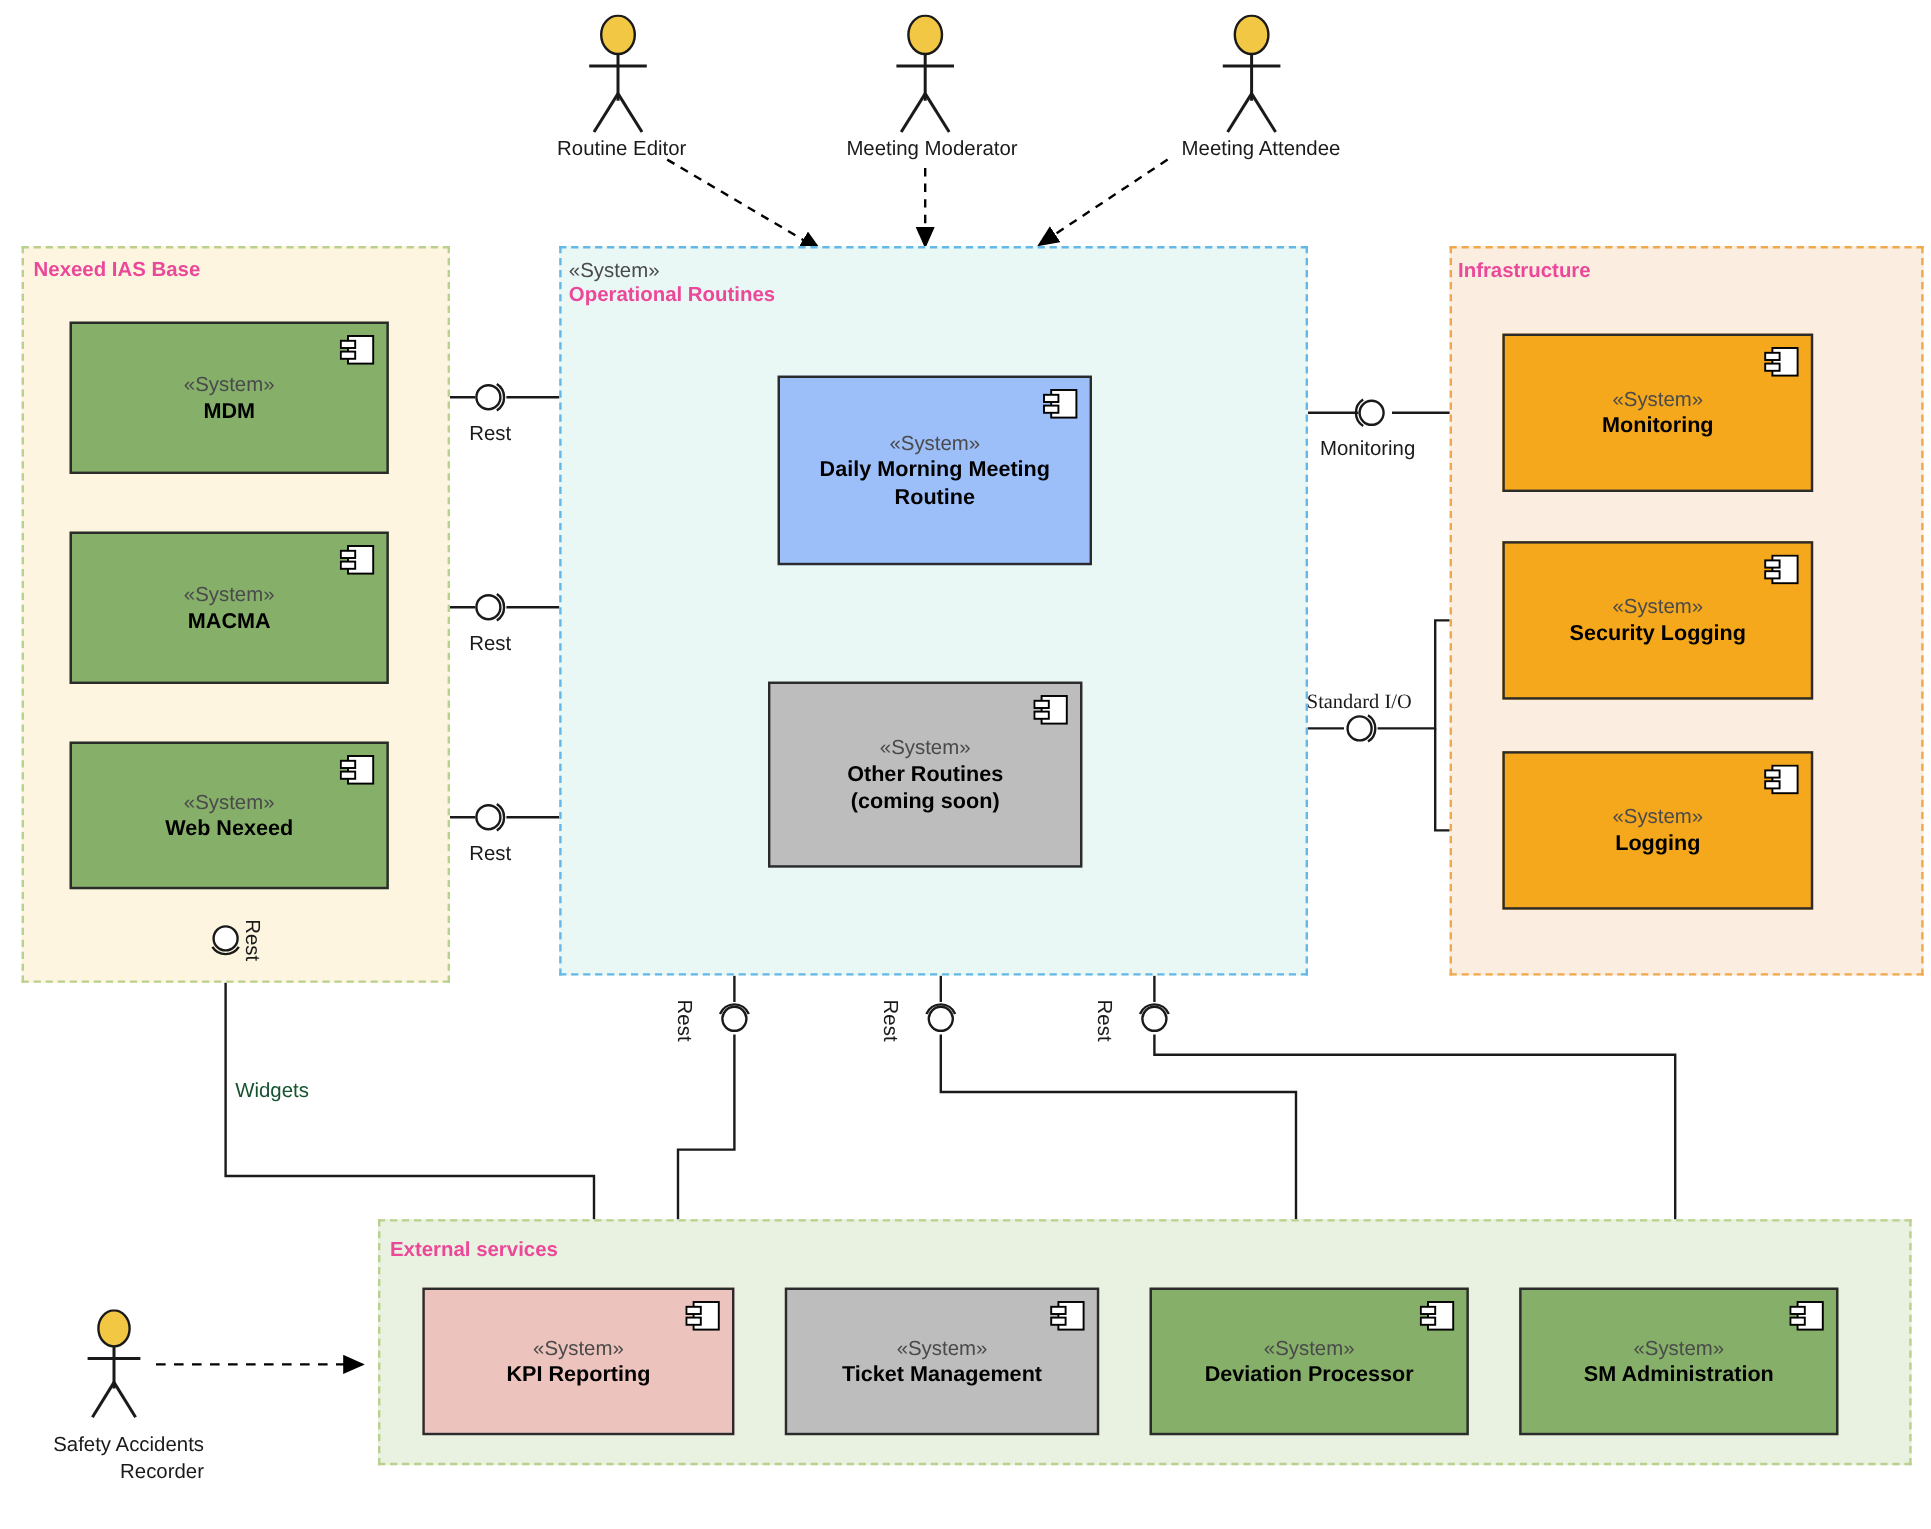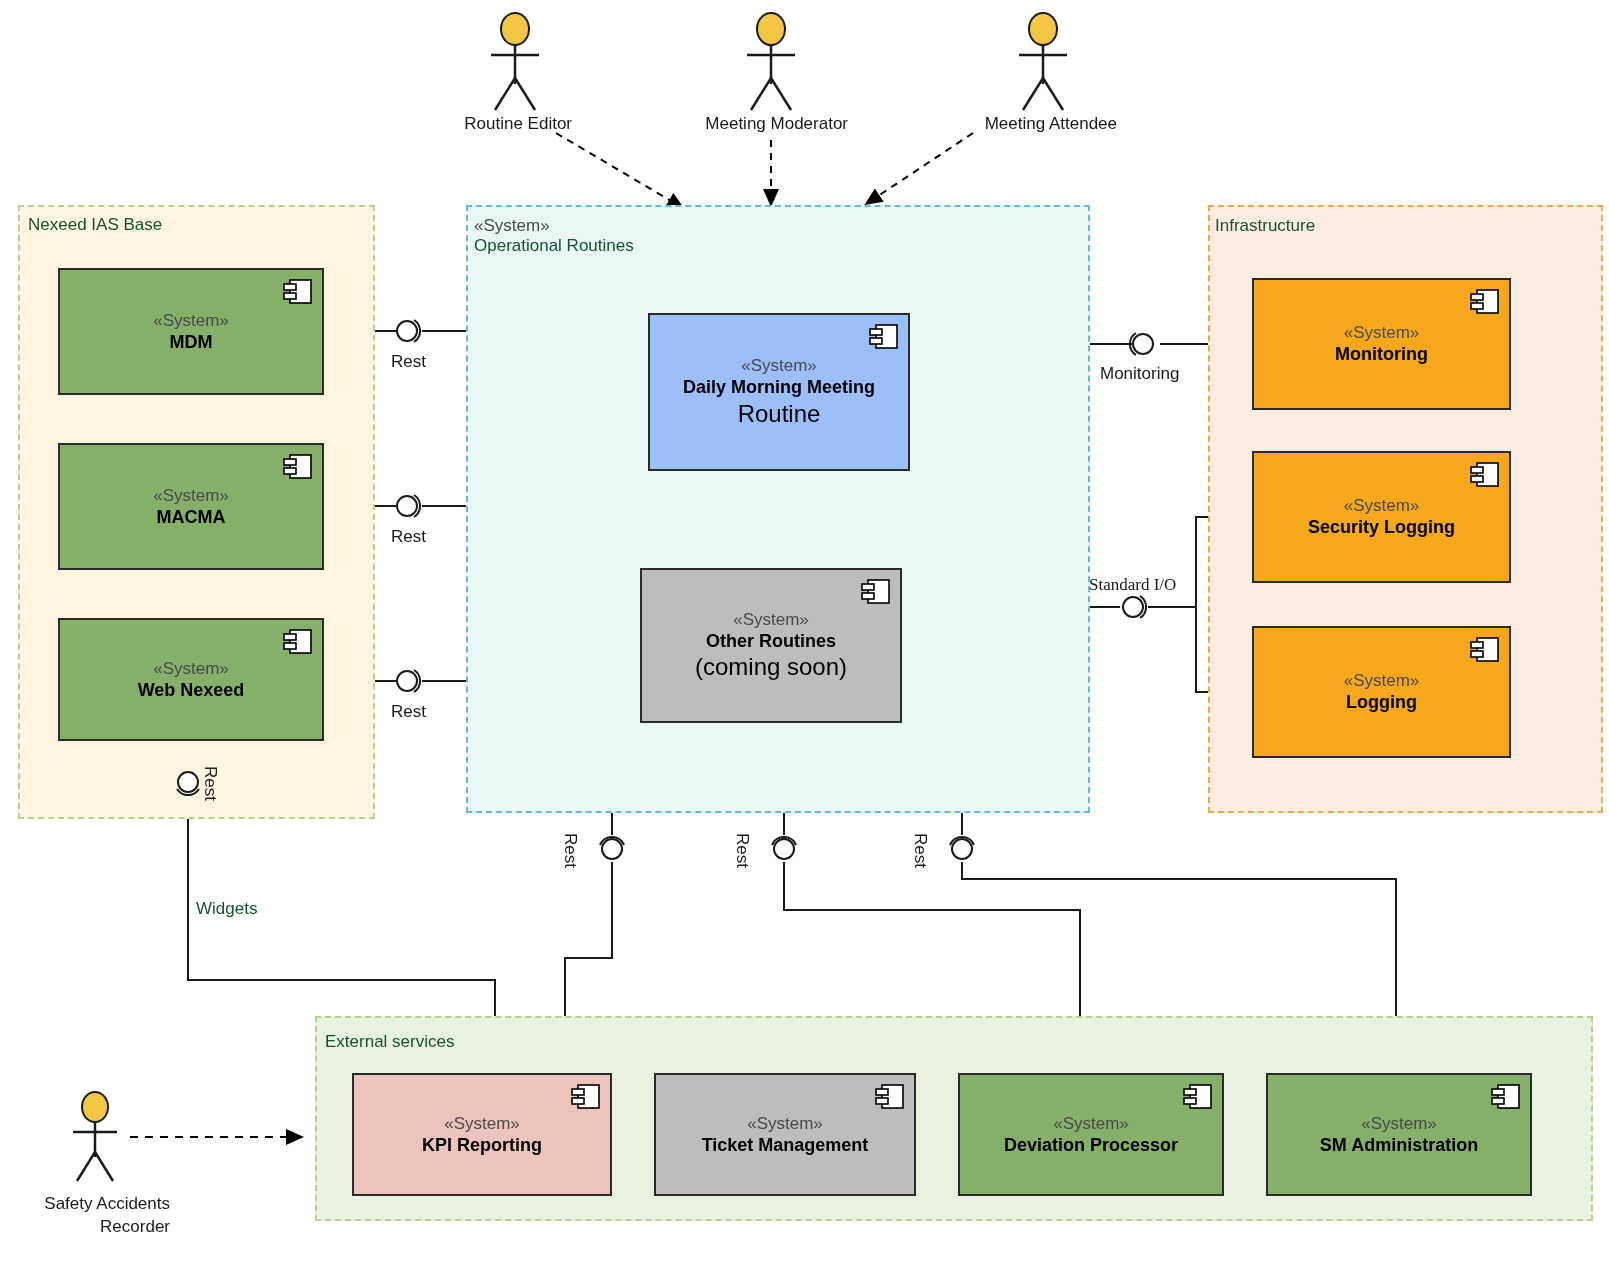--- a/index.html
+++ b/index.html
@@ -3,34 +3,34 @@
 <meta charset="utf-8">
 <style>
   html,body{margin:0;padding:0;background:#ffffff;}
   body{width:1609px;height:1274px;position:relative;overflow:hidden;
        font-family:"Liberation Sans","DejaVu Sans",sans-serif;}
   #stage{position:absolute;left:0;top:0;width:1609px;height:1274px;}
   svg#wires{position:absolute;left:0;top:0;width:1609px;height:1274px;pointer-events:none;}
 
   
   .group{position:absolute;box-sizing:border-box;border:2px dashed #b5c98f;}
-  .group-label{position:absolute;font-weight:normal;font-size:17px;color:#14532d;white-space:nowrap;}
+  .group-label{position:absolute;font-weight:bold;font-size:17px;color:#ec4899;white-space:nowrap;}
 
   .g-nexeed{background:#fdf5e0;border-color:#b9d18c;}
   .g-oper{background:#e9f7f5;border-color:#63b8e8;}
   .g-infra{background:#fbeee1;border-color:#f0a94a;}
   .g-ext{background:#e9f2e0;border-color:#b9d18c;}
 
   
   .comp{position:absolute;box-sizing:border-box;border:2px solid #2b2b2b;
         display:flex;flex-direction:column;align-items:center;justify-content:center;
         text-align:center;line-height:1.25;}
   .comp .stereo{font-size:17px;color:#4a4a4a;font-weight:normal;}
   .comp .cname{font-size:18px;font-weight:bold;color:#000;}
-  .comp .cname2{font-size:24px;font-weight:normal;color:#000;}
+  .comp .cname2{font-size:18px;font-weight:bold;color:#000;}
   .c-green{background:#86b06a;}
   .c-blue{background:#9cbffa;}
   .c-gray{background:#bdbdbd;}
   .c-orange{background:#f5a81c;}
   .c-pink{background:#edc3bd;}
 
   
   .cicon{position:absolute;right:9px;top:9px;width:30px;height:26px;}
 
   

